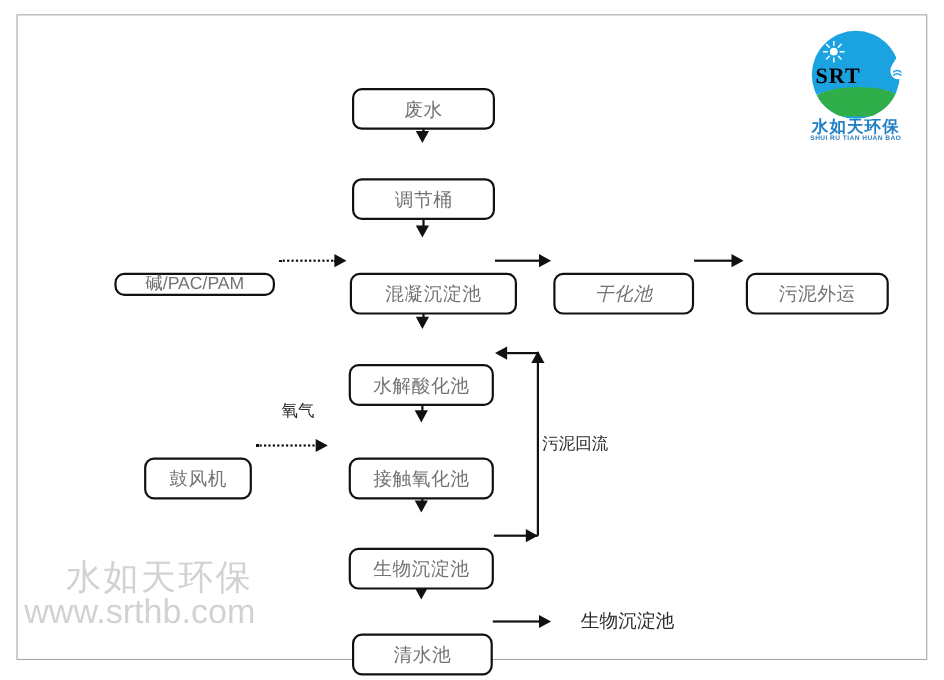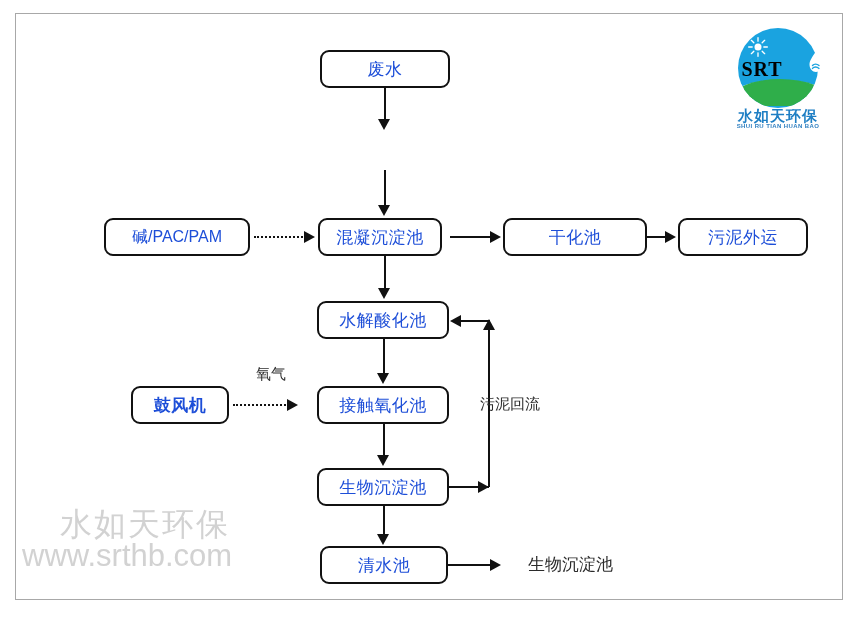--- a/index.html
+++ b/index.html
@@ -38,26 +38,27 @@
   
   .node {
     position: absolute;
     box-sizing: border-box;
     border: 2px solid #111111;
     border-radius: 9px;
     background: #ffffff;
     display: flex;
     align-items: center;
     justify-content: center;
-    color: #1d4ed8;
+    color: #737373;
     font-size: 17px;
     letter-spacing: 0.5px;
     line-height: 1;
     white-space: nowrap;
     z-index: 5;
+    margin-top: 30px;
   }
   .node.latin { font-size: 16px; letter-spacing: 0px; }
 
   
   .flabel {
     position: absolute;
     color: #2b2b2b;
     font-size: 17px;
     white-space: nowrap;
     line-height: 1;
@@ -200,60 +201,63 @@
 <body>
 
 <div id="canvas">
 
   <div id="frame"></div>
 
   <div class="node" style="left:320px; top:50px; width:130px; height:38px;">
     <span>废水</span>
   </div>
 
-
-  <div class="node latin" style="left:104px; top:218px; width:146px; height:38px;">
+  <div class="node" style="left:320px; top:132px; width:130px; height:38px;">
+    <span>调节桶</span>
+  </div>
+
+  <div class="node latin" style="left:104px; top:218px; width:146px; height:21px;">
     <span>碱/PAC/PAM</span>
   </div>
 
-  <div class="node" style="left:318px; top:218px; width:124px; height:38px;justify-content:center;">
+  <div class="node" style="left:318px; top:218px; width:152px; height:38px;justify-content:center;">
     <span>混凝沉淀池</span>
   </div>
 
-  <div class="node" style="left:503px; top:218px; width:144px; height:38px;">
+  <div class="node" style="left:503px; top:218px; width:128px; height:38px;font-style:italic;">
     <span>干化池</span>
   </div>
 
   <div class="node" style="left:678px; top:218px; width:130px; height:38px;">
     <span>污泥外运</span>
   </div>
 
   <div class="node" style="left:317px; top:301px; width:132px; height:38px;">
     <span>水解酸化池</span>
   </div>
 
-  <div class="node" style="left:131px; top:386px; width:98px; height:38px;font-weight:bold;">
+  <div class="node" style="left:131px; top:386px; width:98px; height:38px;">
     <span>鼓风机</span>
   </div>
 
   <div class="node" style="left:317px; top:386px; width:132px; height:38px;">
     <span>接触氧化池</span>
   </div>
 
   <div class="node" style="left:317px; top:468px; width:132px; height:38px;align-items:center;">
     <span>生物沉淀池</span>
   </div>
 
   <div class="node" style="left:320px; top:546px; width:128px; height:38px;">
     <span>清水池</span>
   </div>
 
   <div class="flabel small" style="left:256px; top:366px;">氧气</div>
 
-  <div class="flabel small" style="left:480px; top:396px;">污泥回流</div>
+  <div class="flabel small" style="left:493px; top:396px;">污泥回流</div>
 
   <div class="flabel" style="left:528px; top:556px;">生物沉淀池</div>
 
   <div class="ln lnv" style="left:384px; top:88px; height:33px;"></div>
   <div class="ar ar-down" style="left:378px; top:119px;"></div>
 
   <div class="ln lnv" style="left:384px; top:170px; height:36px;"></div>
   <div class="ar ar-down" style="left:378px; top:205px;"></div>
 
   <div class="dot" style="left:254px; top:236px; width:52px;"></div>

